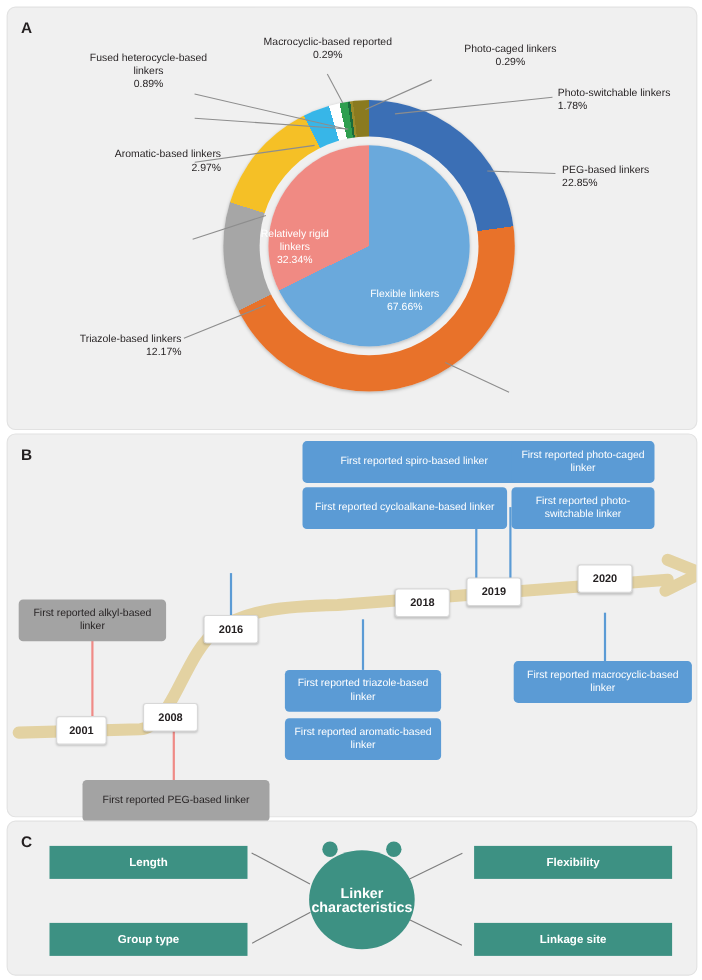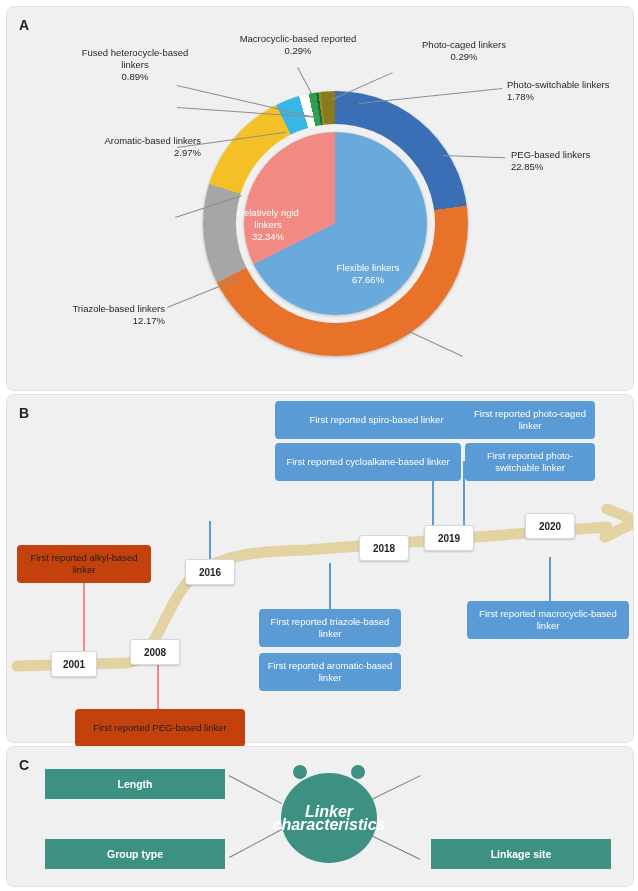--- a/index.html
+++ b/index.html
@@ -24,29 +24,29 @@
   .lbl.r{text-align:right;}
   .lbl.c{text-align:center;}
   .lbl.w{color:#ffffff;}
 
   .lead{position:absolute;background:#8d8d8d;}
   .lead.d{transform-origin:0 0;height:1px;}
 
   
   .tl-box{position:absolute;border-radius:4px;font-size:9.5px;line-height:12px;text-align:center;display:flex;align-items:center;justify-content:center;padding:4px 6px;box-sizing:border-box;}
   .tl-blue{background:#5b9bd5;color:#ffffff;}
-  .tl-red{background:#c2410c;color:#231f20;}
+  .tl-red{background:#a3a3a3;color:#231f20;}
   .tl-year{position:absolute;background:#ffffff;border:1px solid #d8d8d8;border-radius:3px;font-size:10px;font-weight:bold;color:#231f20;display:flex;align-items:center;justify-content:center;box-shadow:0 1px 2px rgba(0,0,0,.18);}
   .conn{position:absolute;width:2px;}
   .conn.blue{background:#5b9bd5;}
   .conn.red{background:#ef8a86;}
 
   
   .c-box{position:absolute;background:#3d9183;color:#ffffff;font-size:10.5px;font-weight:bold;display:flex;align-items:center;justify-content:center;}
-  .c-circle{position:absolute;background:#3d9183;border-radius:50%;color:#ffffff;font-size:16px;font-weight:bold;display:flex;align-items:center;justify-content:center;text-align:center;line-height:13px;font-style:italic;}
+  .c-circle{position:absolute;background:#3d9183;border-radius:50%;color:#ffffff;font-size:13px;font-weight:bold;display:flex;align-items:center;justify-content:center;text-align:center;line-height:13px;}
   .c-ear{position:absolute;background:#3d9183;border-radius:50%;}
   .c-line{position:absolute;background:#7d7d7d;height:1px;transform-origin:0 0;}
 </style>
 </head>
 <body>
 
 <div class="page">
 
   <div class="panel" id="panelA">
     <div class="panel-letter" style="left:12px;top:10px;">A</div>
@@ -169,16 +169,17 @@
     <div class="c-line" style="left:352px;top:82px;width:68px;transform:rotate(26deg);"></div>
 
     <div class="c-ear" style="left:286px;top:18px;width:14px;height:14px;"></div>
     <div class="c-ear" style="left:344px;top:18px;width:14px;height:14px;"></div>
     <div class="c-circle" style="left:274px;top:26px;width:96px;height:90px;">
       <span>Linker characteristics</span>
     </div>
 
     <div class="c-box" style="left:38px;top:22px;width:180px;height:30px;">Length</div>
     <div class="c-box" style="left:38px;top:92px;width:180px;height:30px;">Group type</div>
+    <div class="c-box" style="left:424px;top:22px;width:180px;height:30px;">Flexibility</div>
     <div class="c-box" style="left:424px;top:92px;width:180px;height:30px;">Linkage site</div>
   </div>
 
 </div>
 
 </body></html>

